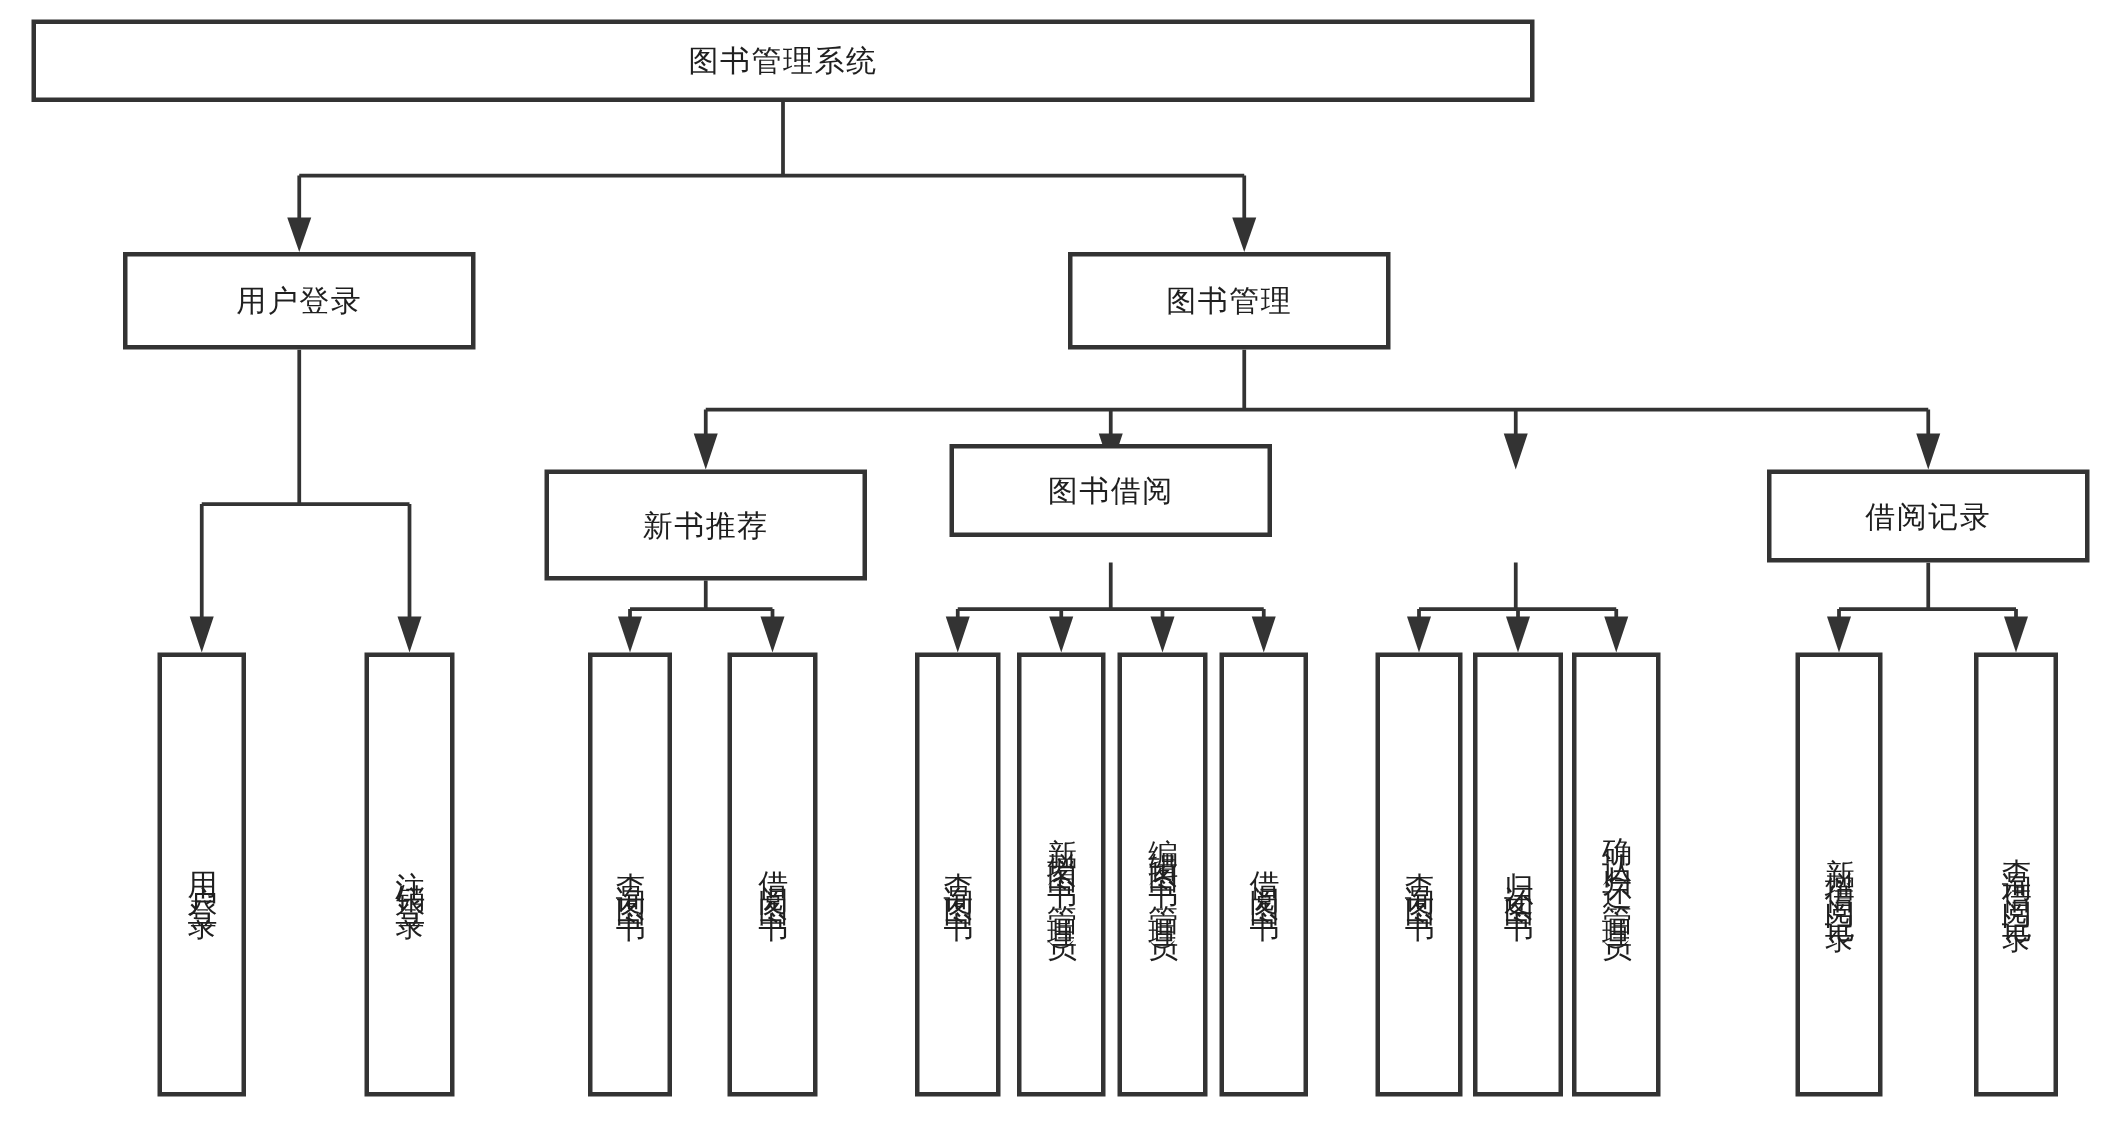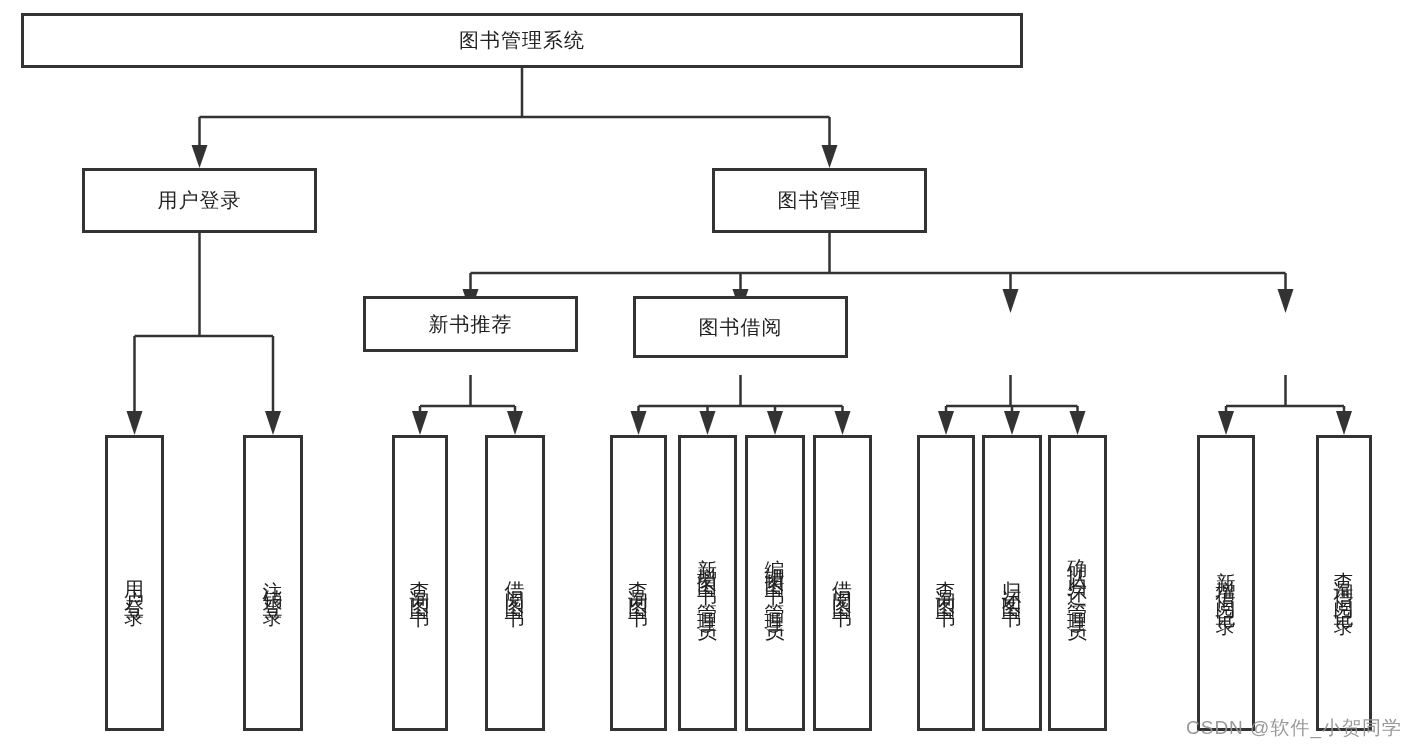--- a/index.html
+++ b/index.html
@@ -91,25 +91,28 @@
     <span class="lbl">图书管理系统</span>
   </div>
 
   <div class="box" style="left:82px;top:168px;width:235px;height:65px">
     <span class="lbl">用户登录</span>
   </div>
   <div class="box" style="left:712px;top:168px;width:215px;height:65px">
     <span class="lbl">图书管理</span>
   </div>
 
-  <div class="box" style="left:363px;top:296px;width:215px;height:56px">
+  <div class="box" style="left:363px;top:313px;width:215px;height:74px">
     <span class="lbl">新书推荐</span>
   </div>
   <div class="box" style="left:633px;top:296px;width:215px;height:62px">
     <span class="lbl">图书借阅</span>
+  </div>
+  <div class="box" style="left:1178px;top:313px;width:215px;height:62px">
+    <span class="lbl">借阅记录</span>
   </div>
 
   <div class="box leaf" style="left:105px;top:435px;width:59px;height:296px">
     <span class="lbl">用户登录</span>
   </div>
   <div class="box leaf" style="left:243px;top:435px;width:60px;height:296px">
     <span class="lbl">注销登录</span>
   </div>
 
   <div class="box leaf" style="left:392px;top:435px;width:56px;height:296px">
@@ -142,15 +145,14 @@
     <span class="lbl">确认归还（管理员）</span>
   </div>
 
   <div class="box leaf" style="left:1197px;top:435px;width:58px;height:296px">
     <span class="lbl">新增借阅记录</span>
   </div>
   <div class="box leaf" style="left:1316px;top:435px;width:56px;height:296px">
     <span class="lbl">查询借阅记录</span>
   </div>
 
-  <div class="watermark">CSDN @软件_小贺同学</div>
 
 </div>
 
 </body></html>

